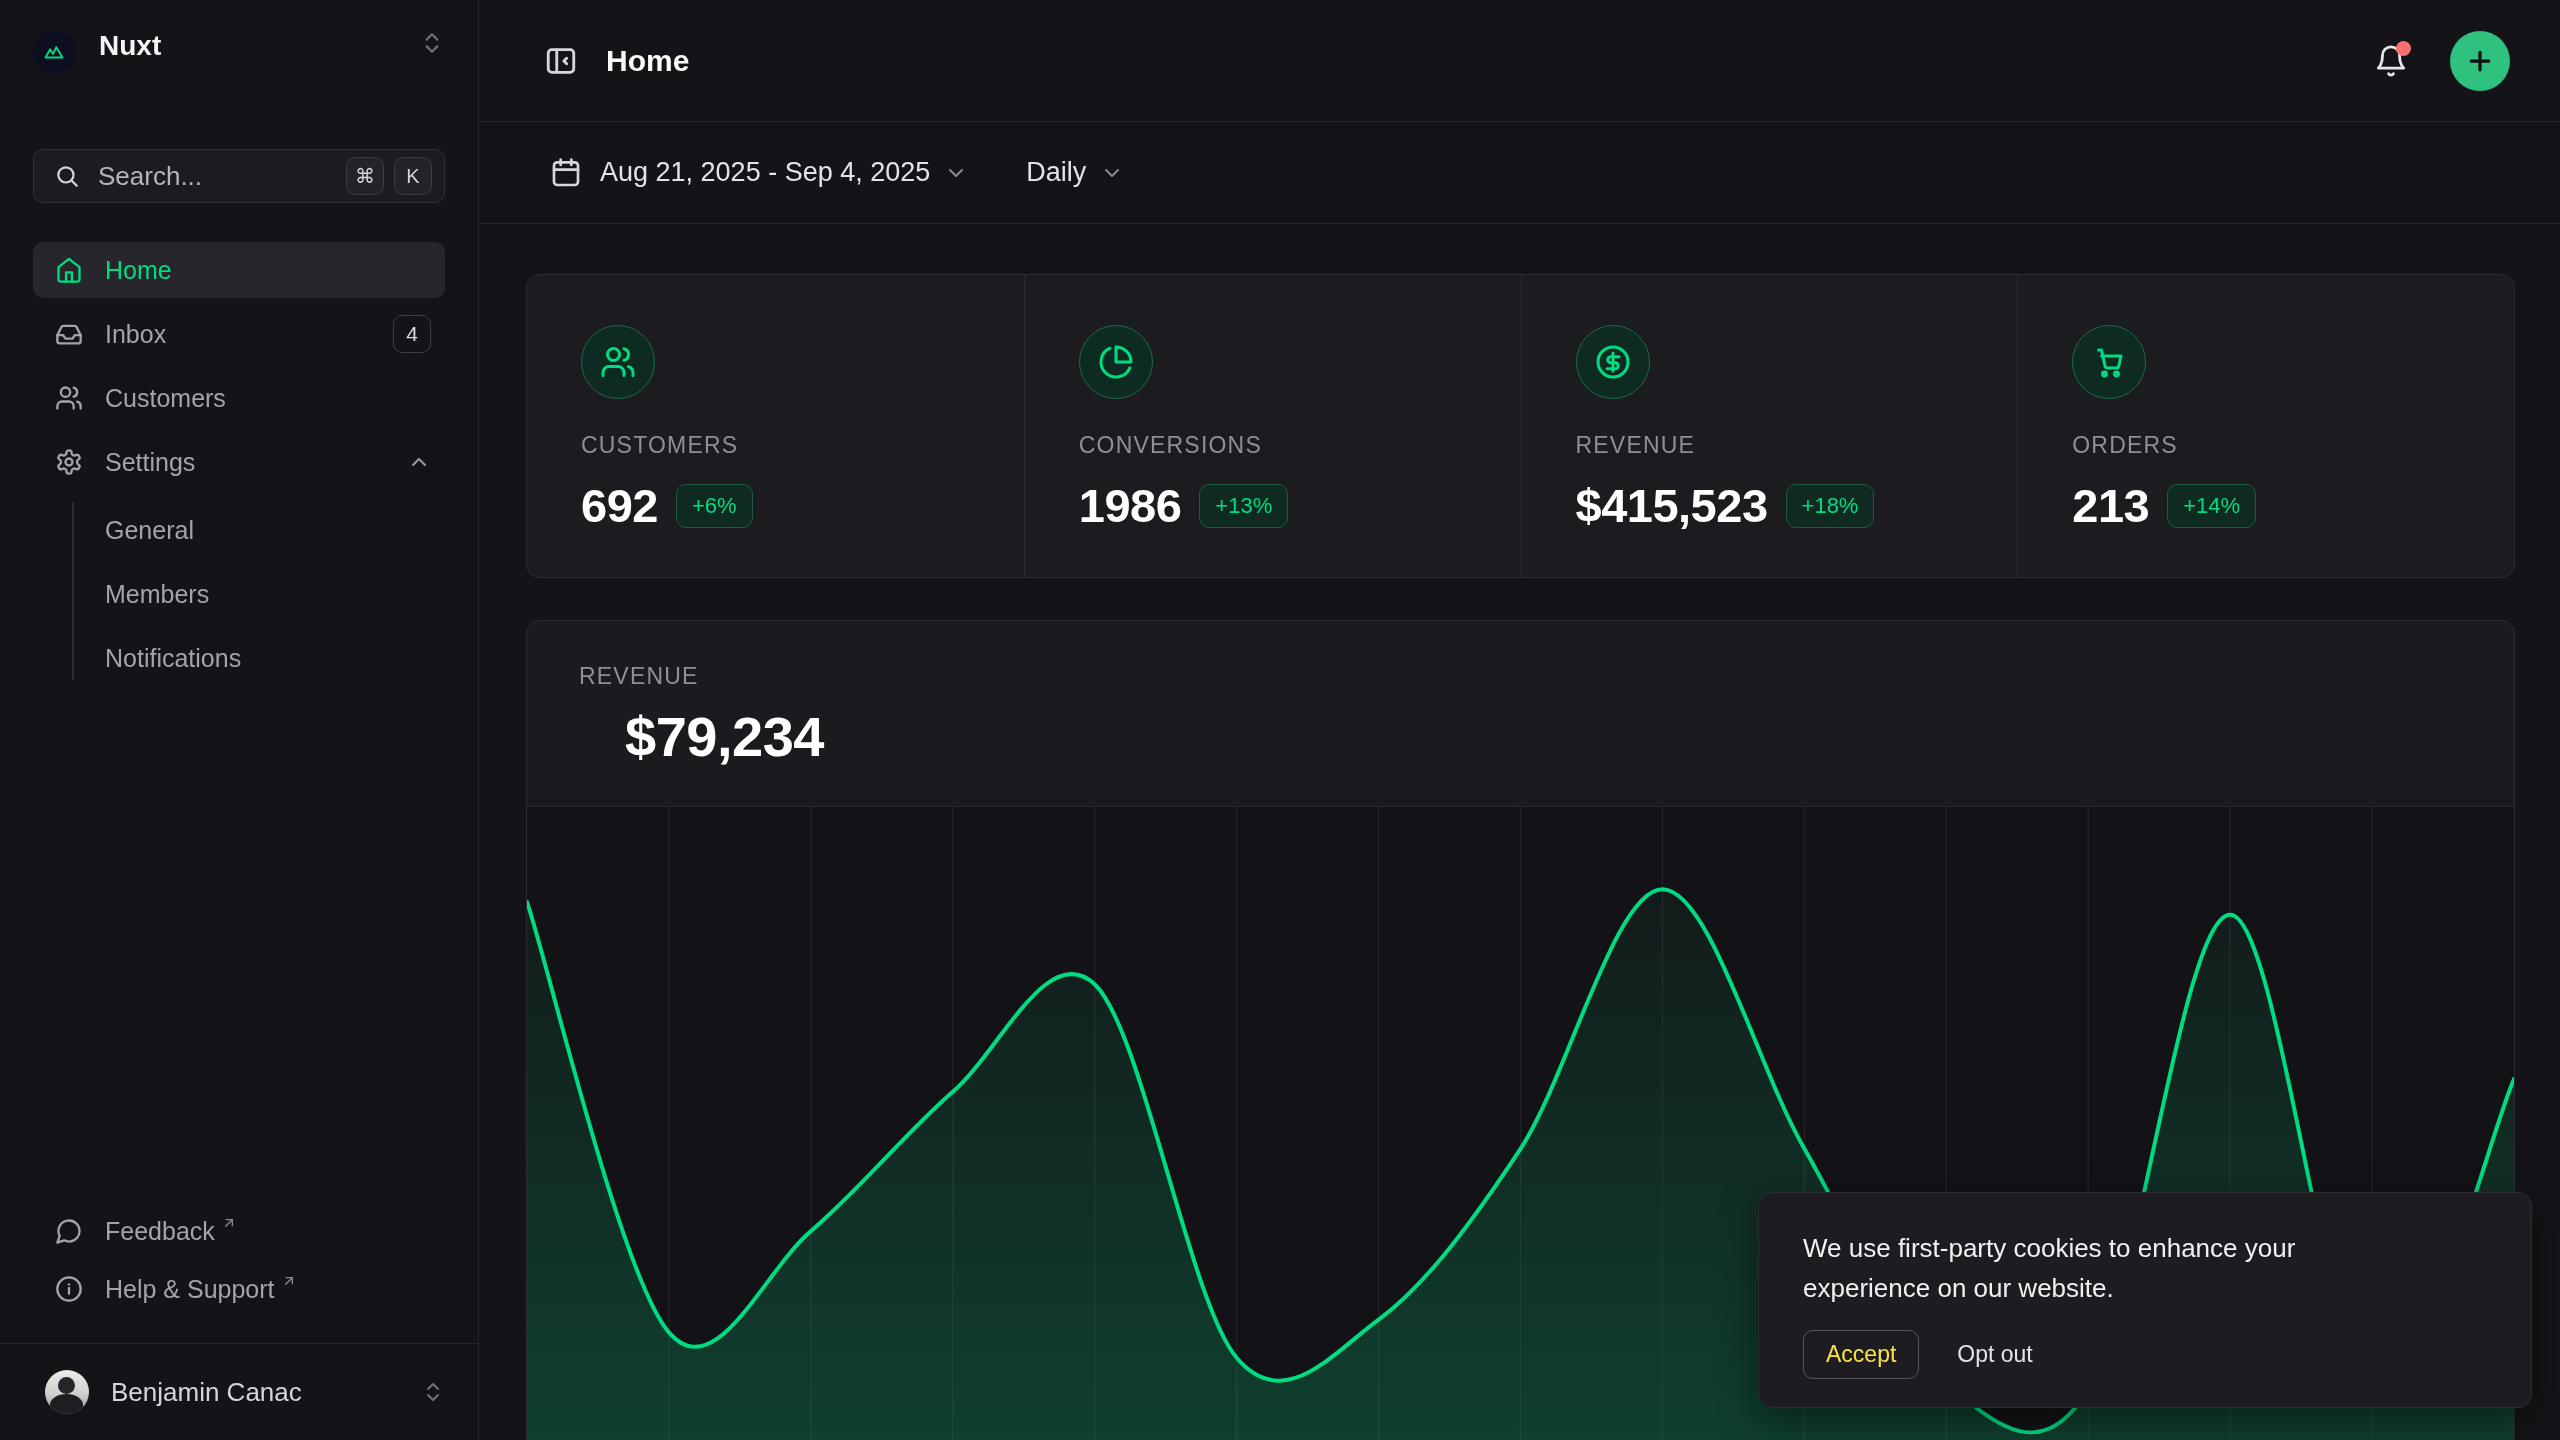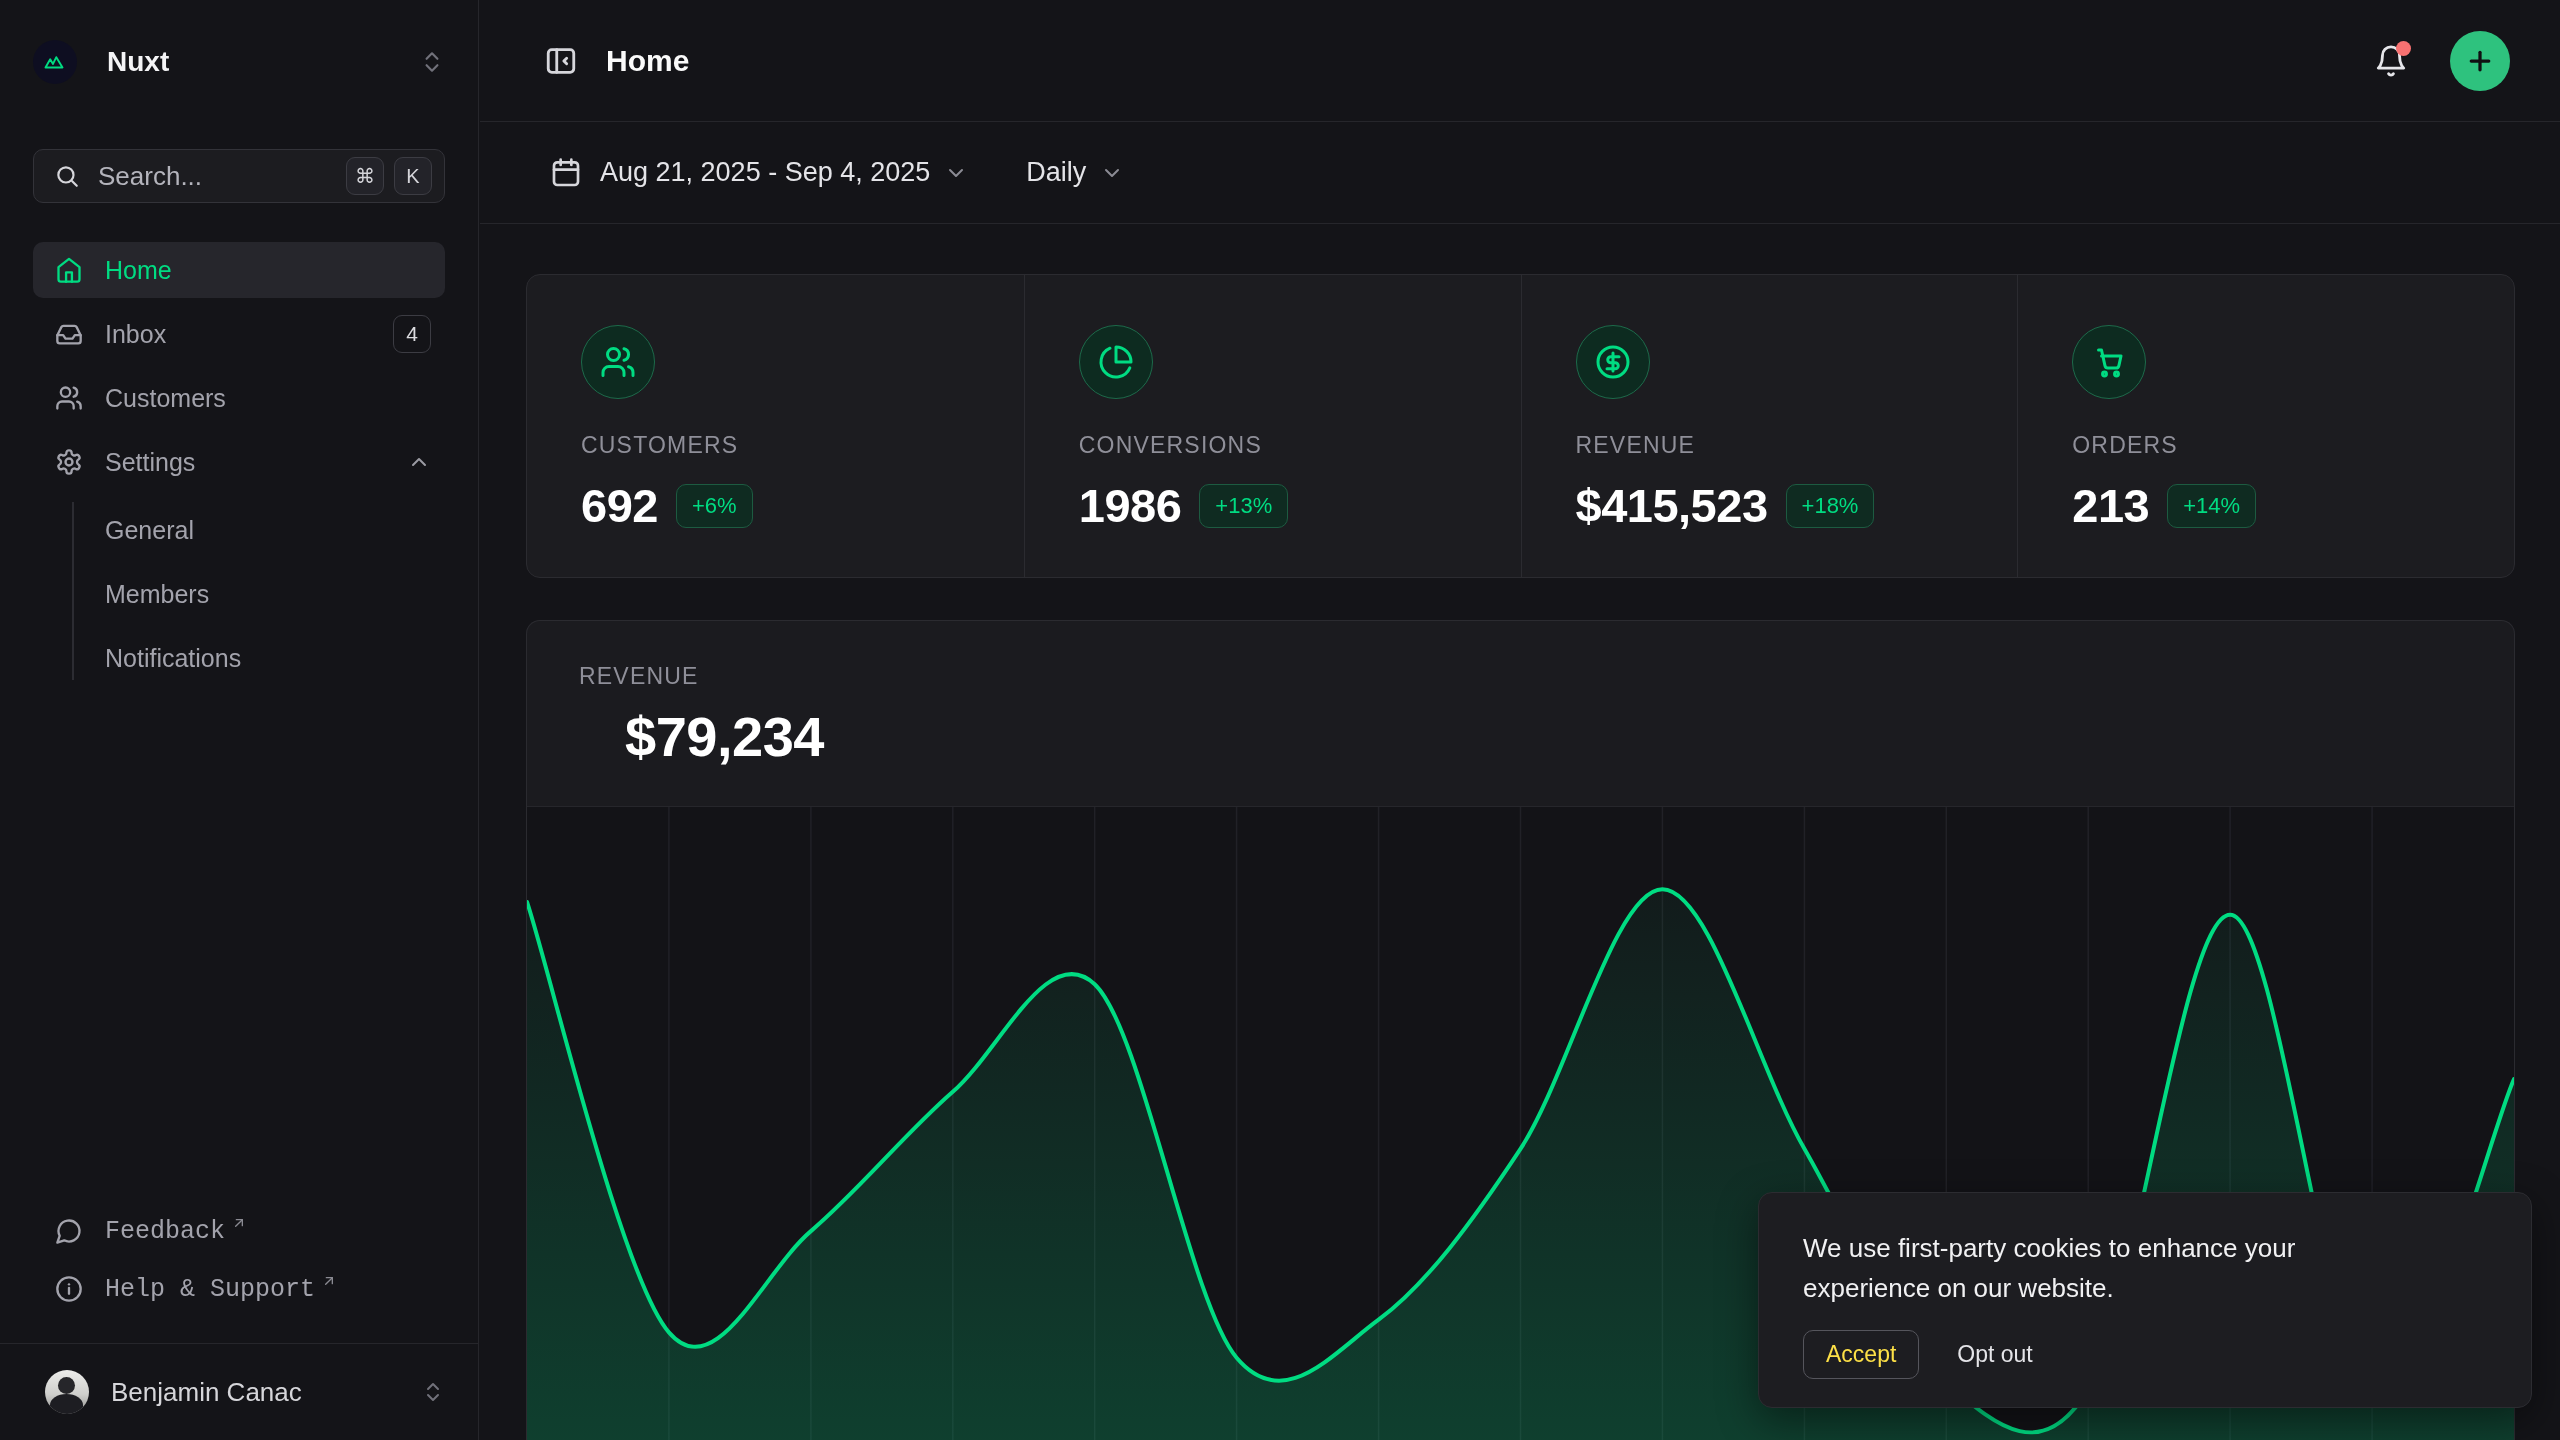--- a/index.html
+++ b/index.html
@@ -8,21 +8,21 @@
     background:#141418;
     font-family:"Liberation Sans", sans-serif;
     color:#ececf0;
     position:relative;
   }
   svg { display:block; }
   .ico { stroke:currentColor; fill:none; stroke-width:2; stroke-linecap:round; stroke-linejoin:round; }
 
   
   .sidebar { position:absolute; left:0; top:0; width:479px; height:1440px; border-right:1px solid #26262b; background:#141418; }
-  .logo-row { position:absolute; left:33px; right:33px; top:30px; height:64px; display:flex; align-items:center;gap:8px; }
+  .logo-row { position:absolute; left:33px; right:33px; top:30px; height:64px; display:flex; align-items:flex-start; }
   .logo-circle { width:44px; height:44px; border-radius:50%; background:#0e0e21; display:flex; align-items:center; justify-content:center; color:#00dc82; }
   .brand-name { margin-left:22px; font-size:28px; font-weight:700; color:#f4f4f6; }
   .collapse-btn { margin-left:auto; color:#71717a; cursor:pointer; }
 
   .searchbar { position:absolute; left:33px; right:33px; top:149px; height:54px; background:#1c1c20; border:1px solid #333339; border-radius:10px; display:flex; align-items:center; padding:0 12px 0 20px; cursor:text; }
   .searchbar .mag { color:#d6d6db; }
   .search-ph { margin-left:18px; font-size:26px; color:#b4b4bc; }
   .kbds { margin-left:auto; display:flex; gap:10px; }
   .kbd { min-width:38px; height:38px; padding:0 8px; background:#232329; border:1px solid #3c3c43; border-radius:9px; display:flex; align-items:center; justify-content:center; font-size:20px; color:#d4d4d9; }
 
@@ -33,21 +33,21 @@
   .nav-item.active { background:#26262c; color:#00dc82; font-weight:500; }
   .nav-badge { margin-left:auto; min-width:38px; height:38px; border:1px solid #3c3c43; border-radius:9px; display:flex; align-items:center; justify-content:center; font-size:21px; color:#dcdce0; }
   .nav-chevron { margin-left:auto; color:#9b9ba3; }
   .nav-children { position:relative; padding-left:72px; margin-top:4px; }
   .nav-children:before { content:""; position:absolute; left:39px; top:4px; bottom:10px; width:2px; background:#2c2c32; }
   .child-item { height:64px; display:flex; align-items:center; font-size:25px; color:#a3a3ac; cursor:pointer; }
 
   .side-footer { position:absolute; left:33px; right:33px; top:1202px; }
   .foot-item { height:58px; display:flex; align-items:center; padding-left:22px; color:#a3a3ac; font-size:25px; cursor:pointer; }
   .foot-item .nico { width:28px; height:28px; }
-  .foot-item .nlabel { margin-left:22px;font-family:Liberation Mono, monospace; }
+  .foot-item .nlabel { margin-left:22px; }
   .ext-arrow { color:#8b8b93; margin-left:6px; position:relative; top:-8px; }
   .user-divider { position:absolute; left:0; right:0; top:1343px; height:1px; background:#26262b; }
   .user-row { position:absolute; left:33px; right:33px; top:1360px; height:64px; display:flex; align-items:center; cursor:pointer; }
   .avatar { width:44px; height:44px; margin-left:12px; border-radius:50%; overflow:hidden; position:relative; background:linear-gradient(180deg,#ececea 0%,#cfcfcc 55%,#8f8f8d 100%); flex:none; }
   .avatar:before { content:""; position:absolute; left:13px; top:7px; width:17px; height:17px; border-radius:50%; background:#26262a; }
   .avatar:after  { content:""; position:absolute; left:5px; top:24px; width:33px; height:22px; border-radius:50% 50% 0 0; background:#1d1d22; }
   .user-name { margin-left:22px; font-size:26px; color:#d6d6da; font-weight:500; }
   .user-row .collapse-btn { margin-left:auto; }
 
   

